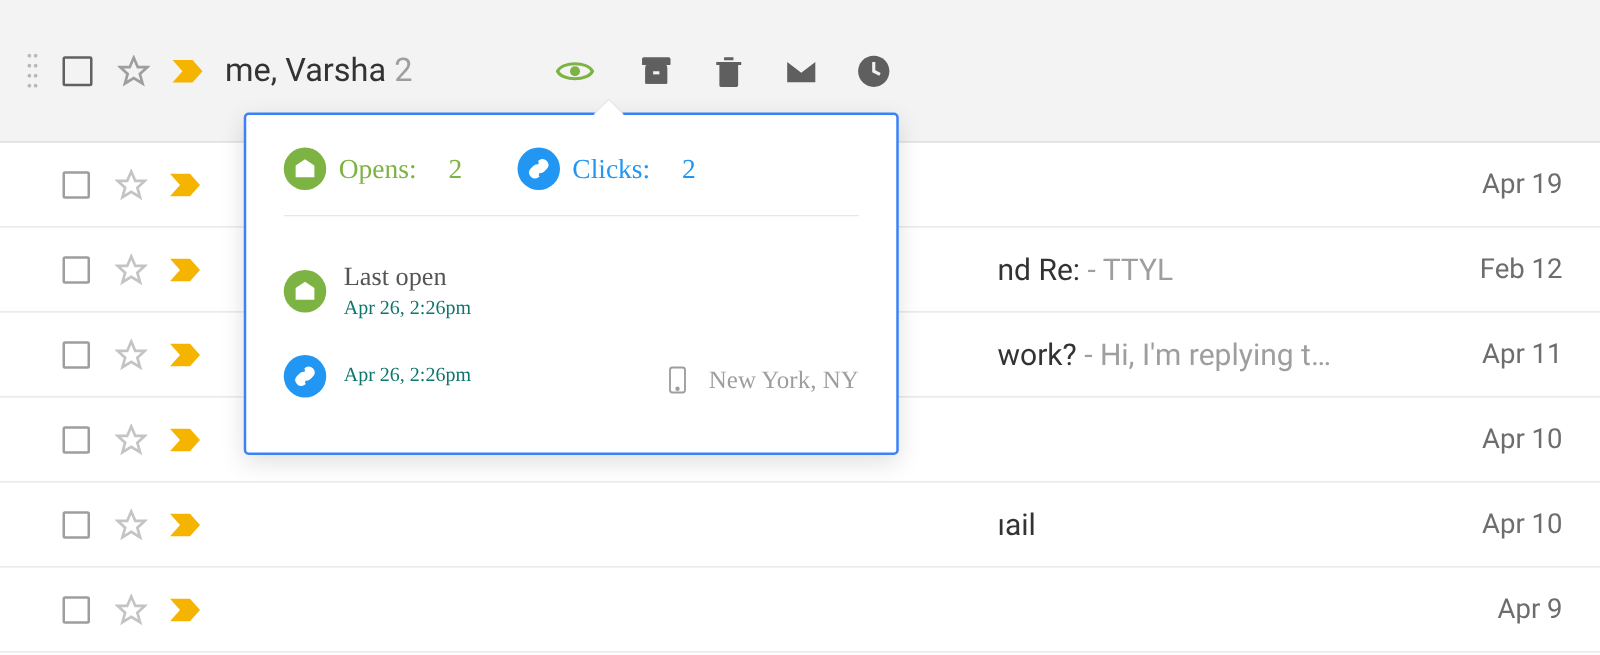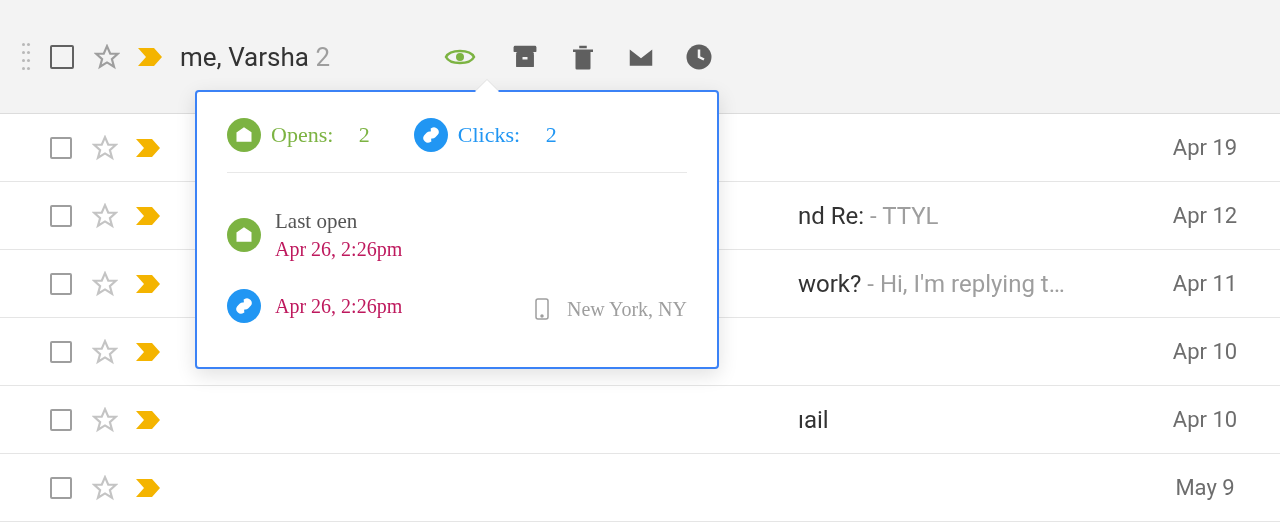--- a/index.html
+++ b/index.html
@@ -92,21 +92,21 @@
   .action-icons {
     display:flex; gap:28px;
     margin-left: 20px;
     flex-shrink:0;
   }
   .action-icons .ic { width:30px; height:30px; color:#5f5f5f; }
   .action-icons .ic svg { width:100%; height:100%; }
 
   .date {
     width: 90px;
-    text-align: center;
+    text-align: right;
     font-size: 22px;
     color: #6d6d6d;
     flex-shrink:0;
     margin-left:20px;
   }
 
   
   .popover {
     position: absolute;
     left: 195px;
@@ -155,21 +155,21 @@
   .badge.orange { background:#f6a21c; }
 
   .pop-event {
     display:flex;
     align-items:center;
     gap:14px;
     padding: 14px 0;
   }
   .pop-event .ev-text { flex:1; }
   .pop-event .ev-title { font-size:21px; color:#555; margin-bottom:4px; }
-  .pop-event .ev-time { font-size:20px; color:#be185d; }
+  .pop-event .ev-time { font-size:16px; color:#0f766e; }
   .pop-event .ev-loc { display:flex; align-items:center; gap:16px; font-size:20px; color:#9e9e9e; align-self:flex-end; margin-bottom:2px;}
   .pop-event .ev-loc svg { width:18px; height:24px; fill:none; stroke:#9e9e9e; stroke-width:1.5; }
 </style>
 </head>
 <body>
 
 <div class="row first">
   <div class="drag-dots">
     <span></span>
       <span></span>
@@ -257,21 +257,21 @@
   <div class="checkbox"></div>
   <div class="star"><svg viewBox="0 0 24 24" fill="none" stroke="currentColor" stroke-width="2">
         <polygon points="12,2 15,9 22,9 16.5,14 18.5,21 12,17 5.5,21 7.5,14 2,9 9,9"></polygon>
       </svg></div>
   <div class="importance"><svg viewBox="0 0 28 22">
         <path d="M2 2 L18 2 L26 11 L18 20 L2 20 L10 11 Z" fill="#f4b400"></path>
       </svg></div>
   <div class="subject-area" style="padding-left:620px;">
     <span>nd Re:</span><span class="snippet"> - TTYL</span>
   </div>
-  <div class="date">Apr 12</div>
+  <div class="date">Feb 12</div>
 </div>
 
 <div class="row">
   <div class="drag-dots">
       <span></span>
       <span></span>
       <span></span>
       <span></span>
     </div>
   <div class="checkbox"></div>
@@ -337,21 +337,21 @@
   <div class="checkbox"></div>
   <div class="star"><svg viewBox="0 0 24 24" fill="none" stroke="currentColor" stroke-width="2">
         <polygon points="12,2 15,9 22,9 16.5,14 18.5,21 12,17 5.5,21 7.5,14 2,9 9,9"></polygon>
       </svg></div>
   <div class="importance"><svg viewBox="0 0 28 22">
         <path d="M2 2 L18 2 L26 11 L18 20 L2 20 L10 11 Z" fill="#f4b400"></path>
       </svg></div>
   <div class="subject-area" style="padding-left:620px;">
     <span></span><span class="snippet"></span>
   </div>
-  <div class="date">May 9</div>
+  <div class="date">Apr 9</div>
 </div>
 
 <div class="popover">
   <div class="pop-stats">
     <div class="stat opens">
       <div class="badge green">
         <svg viewBox="0 0 24 24" fill="none" stroke="#fff" stroke-width="2">
             <path d="M3 9 L12 3 L21 9 L21 20 L3 20 Z"></path>
             <path d="M3 9 L12 15 L21 9"></path>
           </svg>

